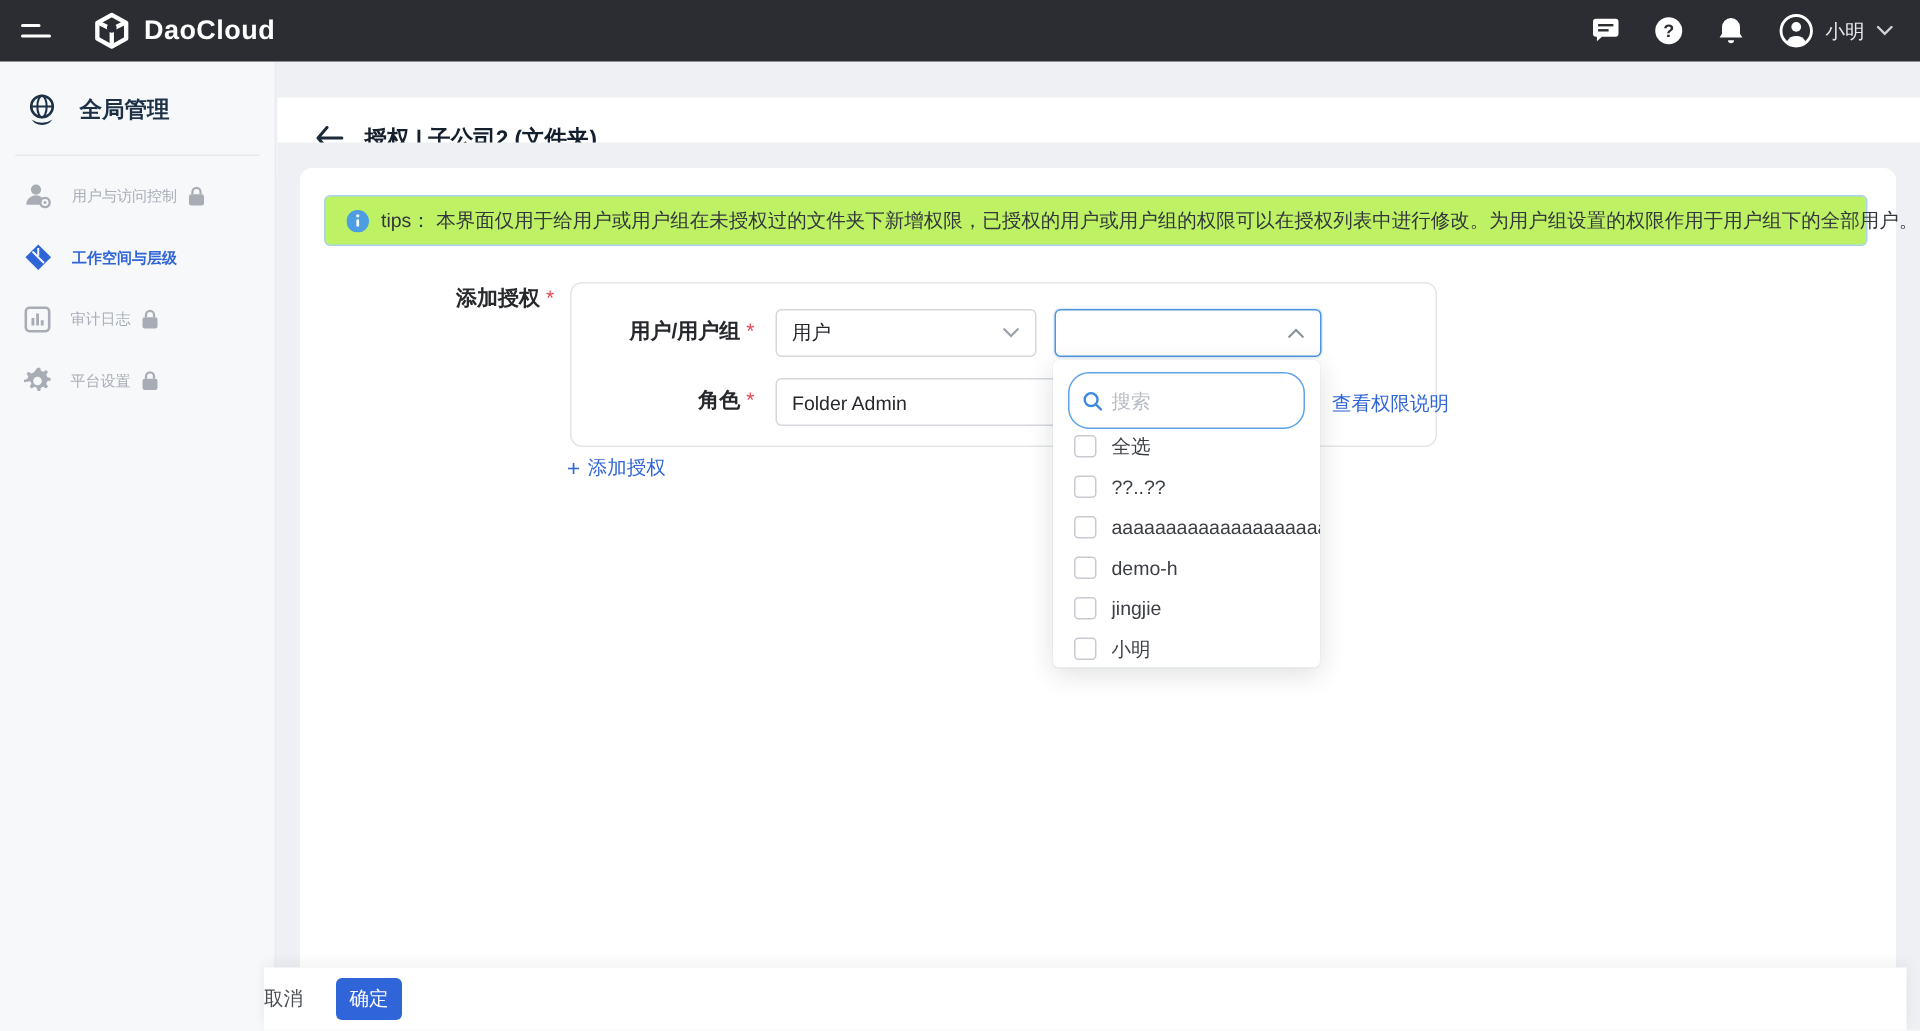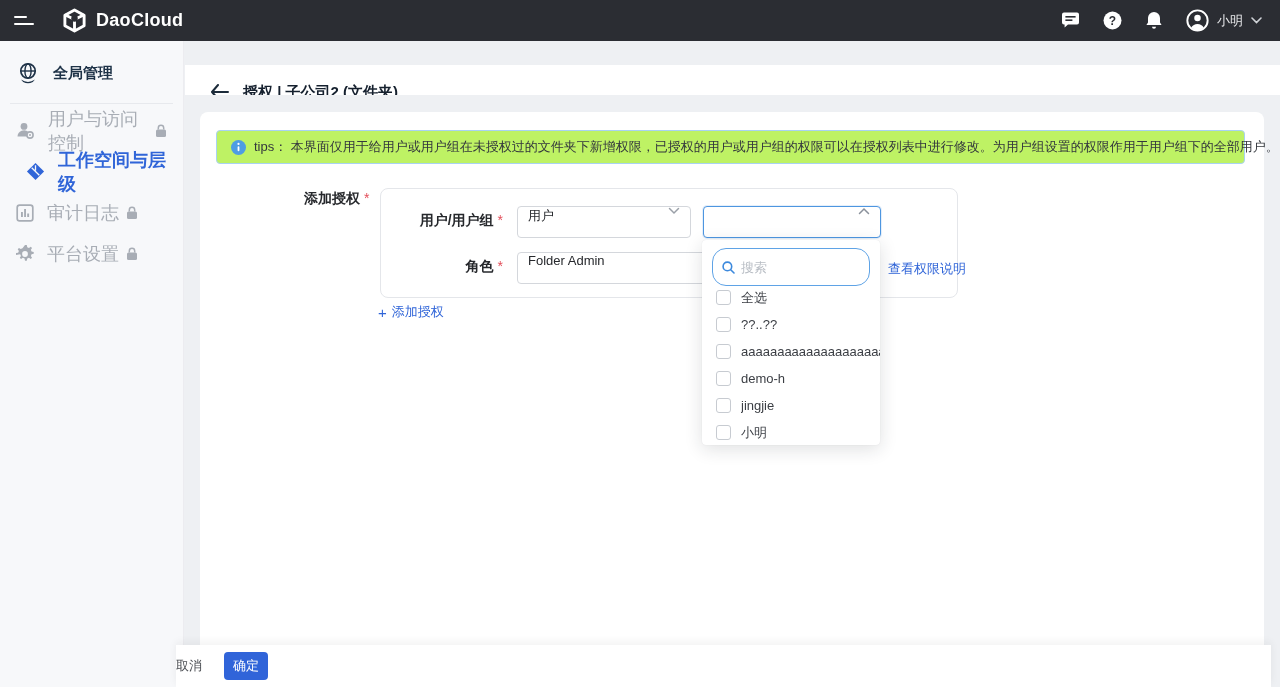--- a/index.html
+++ b/index.html
@@ -21,23 +21,23 @@
   .user-chip { display:flex; align-items:center; gap:8px; cursor:pointer; }
   .user-name { color:#e9eaec; font-size:13px; }
 
   
   .sidebar { position:absolute; left:0; top:41px; width:184px; height:646px; background:#f7f8fa;
              border-right:1px solid #ececf0; z-index:10; }
   .side-head { display:flex; align-items:center; gap:13px; padding:20px 16px 18px 16px; }
   .side-head-label { font-size:15px; font-weight:bold; color:#1e3247; }
   .side-divider { height:1px; background:#e7e9ed; margin:0 10px 6px 10px; }
   .nav-item { display:flex; align-items:center; gap:13px; padding:0 16px; height:41px;
-              font-size:18px; color:#a8adb5; cursor:pointer; }
+              font-size:10px; color:#a8adb5; cursor:pointer; }
   .nav-item .lbl { display:flex; align-items:center; gap:7px; }
-  .nav-item.active { color:#3065d8; font-weight:bold;margin-left:10px; }
+  .nav-item.active { color:#3065d8; font-weight:bold; }
 
   
   .page-head { position:absolute; left:185px; top:41px; width:1095px; height:54px; background:#fff;
                display:flex; align-items:center;margin-top:24px; }
   .back-btn { margin-left:22px; width:24px; height:24px; display:flex; align-items:center;
               justify-content:center; cursor:pointer; }
   .page-title { margin-left:12px; font-size:15px; font-weight:bold; color:#15202e; }
 
   
   .main { position:absolute; left:185px; top:95px; width:1095px; height:550px; background:#eef0f3; }
@@ -50,21 +50,21 @@
 
   .form-label { position:absolute; left:104px; top:78px; font-size:14px; font-weight:600; color:#26282c; }
   .req { color:#e34d59; margin-left:4px; font-weight:normal; }
 
   .group-card { position:absolute; left:180px; top:76px; width:578px; height:110px;
                 border:1px solid #e4e6ea; border-radius:8px; background:#fff; }
   .frow-label { position:absolute; font-size:14px; font-weight:600; color:#26282c; text-align:right; width:118px; }
   .lab1 { left:4px; top:23px; }
   .lab2 { left:4px; top:69px; }
   .select { position:absolute; height:32px; background:#fff; border:1px solid #d4d7dc; border-radius:4px;
-            display:flex; padding:0 10px; font-size:13px; color:#26282c; cursor:pointer; }
+            display:flex; align-items:center; padding:0 10px; font-size:13px; color:#26282c; cursor:pointer; }
   .select .val { flex:1; }
   .sel-user { left:136px; top:17px; width:174px; }
   .sel-multi { left:322px; top:17px; width:178px; border:1px solid #4e96e0; box-shadow:0 0 0 1px rgba(78,150,224,.15); }
   .sel-role { left:136px; top:63px; width:350px; }
   .perm-link { position:absolute; left:507px; top:71px; font-size:13px; color:#3065d8; cursor:pointer; white-space:nowrap; }
   .add-link { position:absolute; left:178px; top:191px; display:flex; align-items:center; gap:5px;
               color:#3065d8; font-size:13px; cursor:pointer; }
   .plus { font-size:15px; line-height:13px; }
 
   

